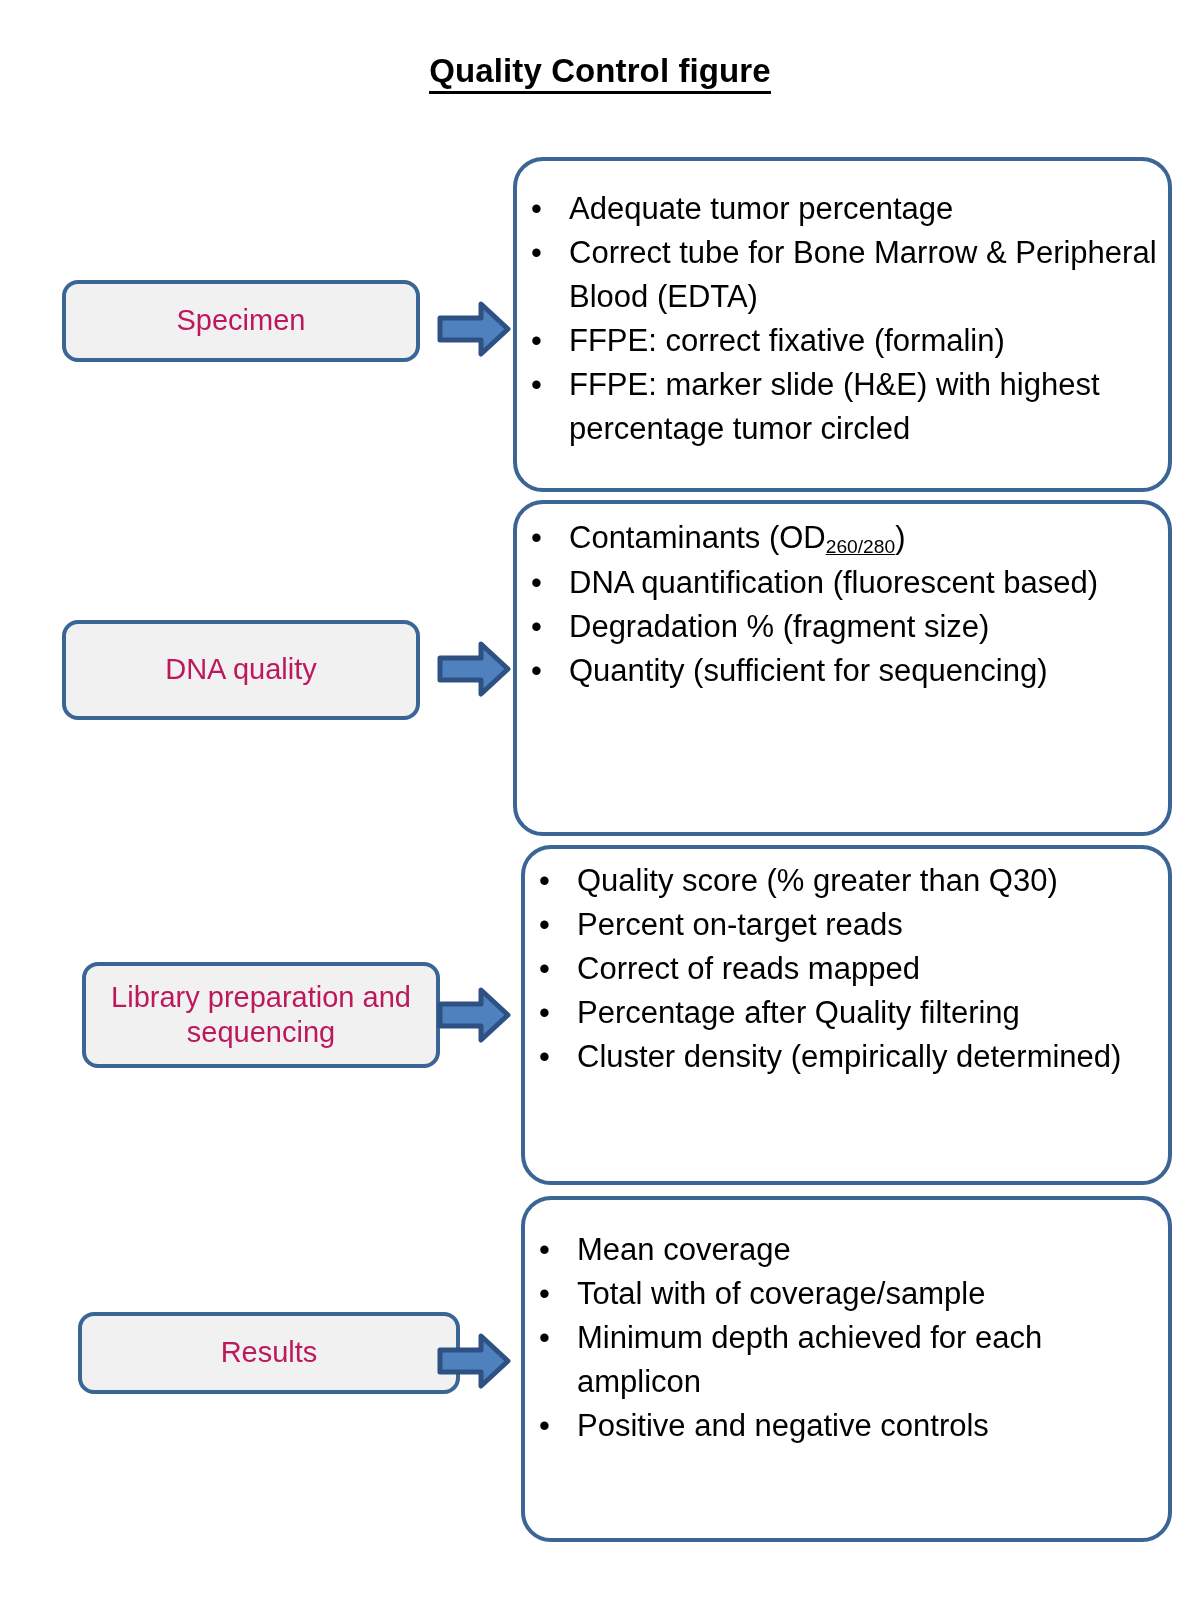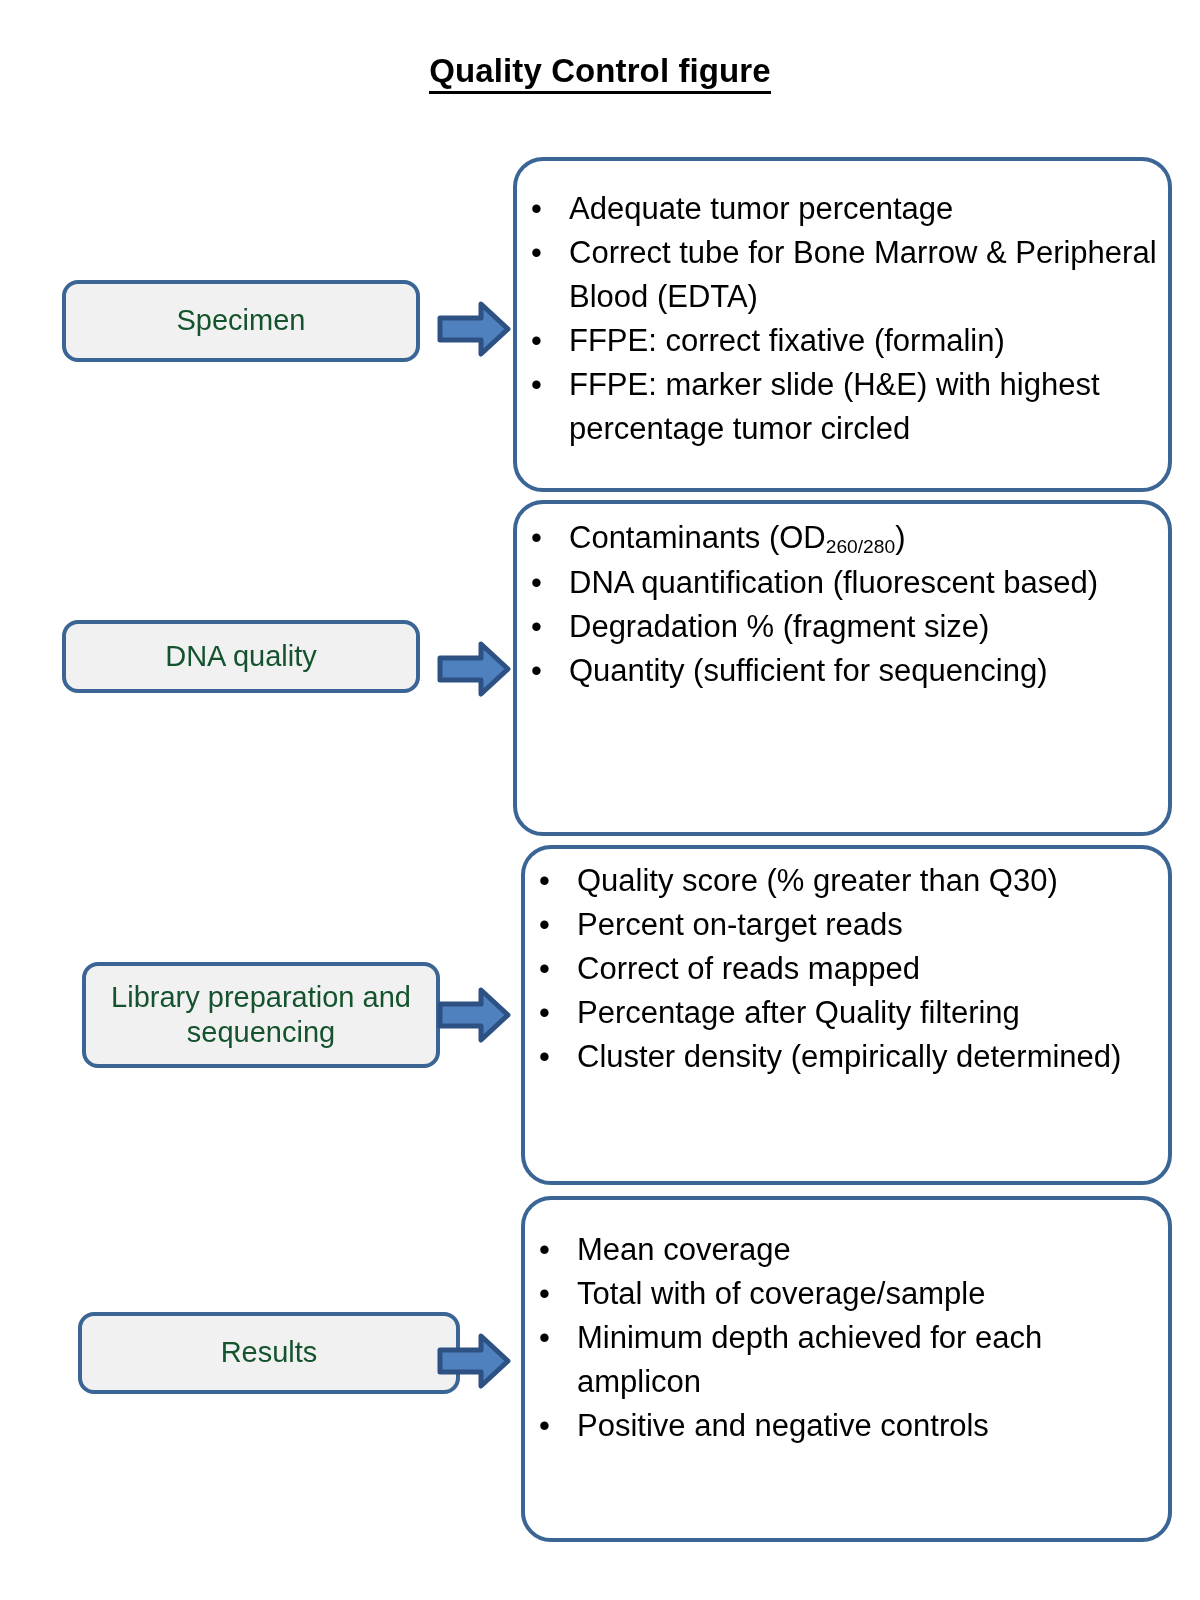--- a/index.html
+++ b/index.html
@@ -47,21 +47,21 @@
     box-sizing: border-box;
     background: #F1F1F1;
     border: 4px solid #3A6595;
     border-radius: 16px;
     display: flex;
     align-items: center;
     justify-content: center;
     text-align: center;
     font-size: 29px;
     line-height: 1.22;
-    color: #14532d;
+    color: #be185d;
     padding: 4px 10px;
   }
 
   
   .stage-arrow {
     position: absolute;
     width: 74px;
     height: 58px;
   }
   .stage-arrow svg { display: block; }
@@ -96,20 +96,21 @@
     box-sizing: border-box;
   }
   .bullet-text {
     flex: 1 1 auto;
     padding-right: 7px;
   }
   .bullet-text sub {
     font-size: 0.62em;
     vertical-align: -0.28em;
     letter-spacing: 0;
+    text-decoration: underline;
   }
 </style>
 </head>
 <body>
 
 <div id="page-title">
   <span class="title-underline">Quality Control figure</span>
 </div>
 
 <div id="diagram">
@@ -137,21 +138,21 @@
             <span class="bullet-text">FFPE: correct fixative (formalin)</span>
           </li>
           <li class="bullet-item">
             <span class="bullet-dot">•</span>
             <span class="bullet-text">FFPE: marker slide (H&amp;E) with highest percentage tumor circled</span>
           </li>
         </ul>
       </div>
     </div>
     <div class="stage-row">
-      <div class="stage-label" style="left: 62px; top: 620px; width: 358px; height: 73px;">
+      <div class="stage-label" style="left: 62px; top: 620px; width: 358px; height: 100px;">
         <span>DNA quality</span>
       </div>
       <div class="stage-arrow" style="left: 437px; top: 640px;">
         <svg viewBox="0 0 74 58" width="74" height="58" aria-hidden="true">
           <path d="M3 18 L44 18 L44 4 L71 29 L44 54 L44 40 L3 40 Z" fill="#4E81BD" stroke="#2E5184" stroke-width="5" stroke-linejoin="round"></path>
         </svg>
       </div>
       <div class="stage-panel" style="left: 513px; top: 500px; width: 659px; height: 336px; padding-top: 12px;">
         <ul class="bullet-list">
           <li class="bullet-item">

